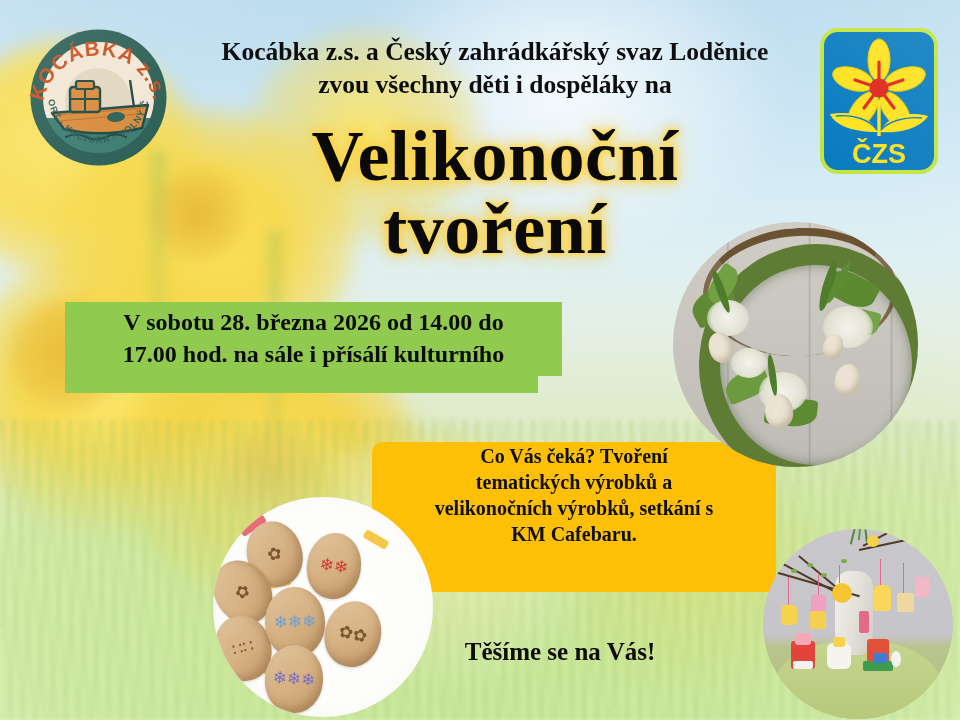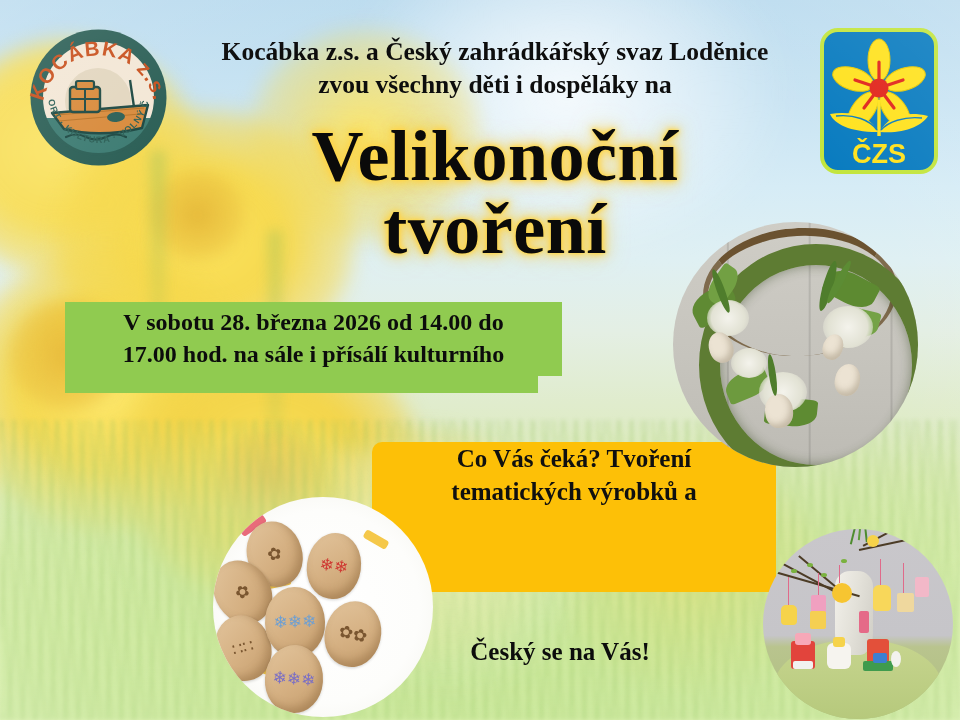--- a/index.html
+++ b/index.html
@@ -183,21 +183,21 @@
     height: 150px;
     background: #fdc007;
     border-radius: 10px 10px 6px 6px;
     box-sizing: border-box;
   }
   .orange-text {
     position: absolute;
     left: 360px; top: 443px;
     width: 428px;
     text-align: center;
-    font-size: 25px;
+    font-size: 20px;
     font-weight: bold;
     line-height: 1.30;
     color: #101010;
     z-index: 6;
   }
   .orange-text .ln { display: block; }
 
   
   .closing {
     position: absolute;
@@ -439,20 +439,22 @@
   <div class="green-tail"></div>
   <div class="box-green">
     <span class="ln">V sobotu 28. března 2026 od 14.00 do</span>
     <span class="ln">17.00 hod. na sále i přísálí kulturního</span>
   </div>
 
   <div class="box-orange"></div>
   <div class="orange-text">
     <span class="ln">Co Vás čeká? Tvoření</span>
     <span class="ln">tematických výrobků a</span>
+    <span class="ln">velikonočních výrobků, setkání s</span>
+    <span class="ln">KM Cafebaru.</span>
   </div>
 
   <div class="photo photo-eggs">
     <div class="inner">
       <div class="eggs-bg"></div>
       <div class="egg-ribbon pink" style="left:26px; top:24px; width:28px; height:9px; transform:rotate(-34deg);"></div>
       <div class="egg-ribbon" style="left:150px; top:38px; width:26px; height:9px; transform:rotate(30deg);"></div>
       <div class="egg-ribbon" style="left:44px; top:80px; width:34px; height:11px; transform:rotate(-12deg);"></div>
       <div class="egg-ribbon" style="left:48px; top:172px; width:28px; height:9px; transform:rotate(22deg);"></div>
 
@@ -522,16 +524,16 @@
       <div class="bead-fig" style="left:110px; top:124px; width:14px; height:10px; background:#3c7fd0;"></div>
       <div class="bead-fig" style="left:128px; top:122px; width:10px; height:16px; background:#f3f2ee; border-radius:50%;"></div>
 
       <div class="branch" style="left:88px; top:14px; width:36px; transform:rotate(-76deg); background:#4e8c2f; height:2.4px;"></div>
       <div class="branch" style="left:96px; top:10px; width:40px; transform:rotate(-84deg); background:#5d9c38; height:2.4px;"></div>
       <div class="branch" style="left:104px;top:12px; width:36px; transform:rotate(-96deg); background:#4e8c2f; height:2.4px;"></div>
       <div class="bead-fig" style="left:104px; top:6px; width:12px; height:12px; background:#f6d34a; border-radius:50%;"></div>
     </div>
   </div>
 
-  <div class="closing">Český se na Vás!</div>
+  <div class="closing">Těšíme se na Vás!</div>
 
   <div class="edge-fade"></div>
 </div>
 
 </body></html>

